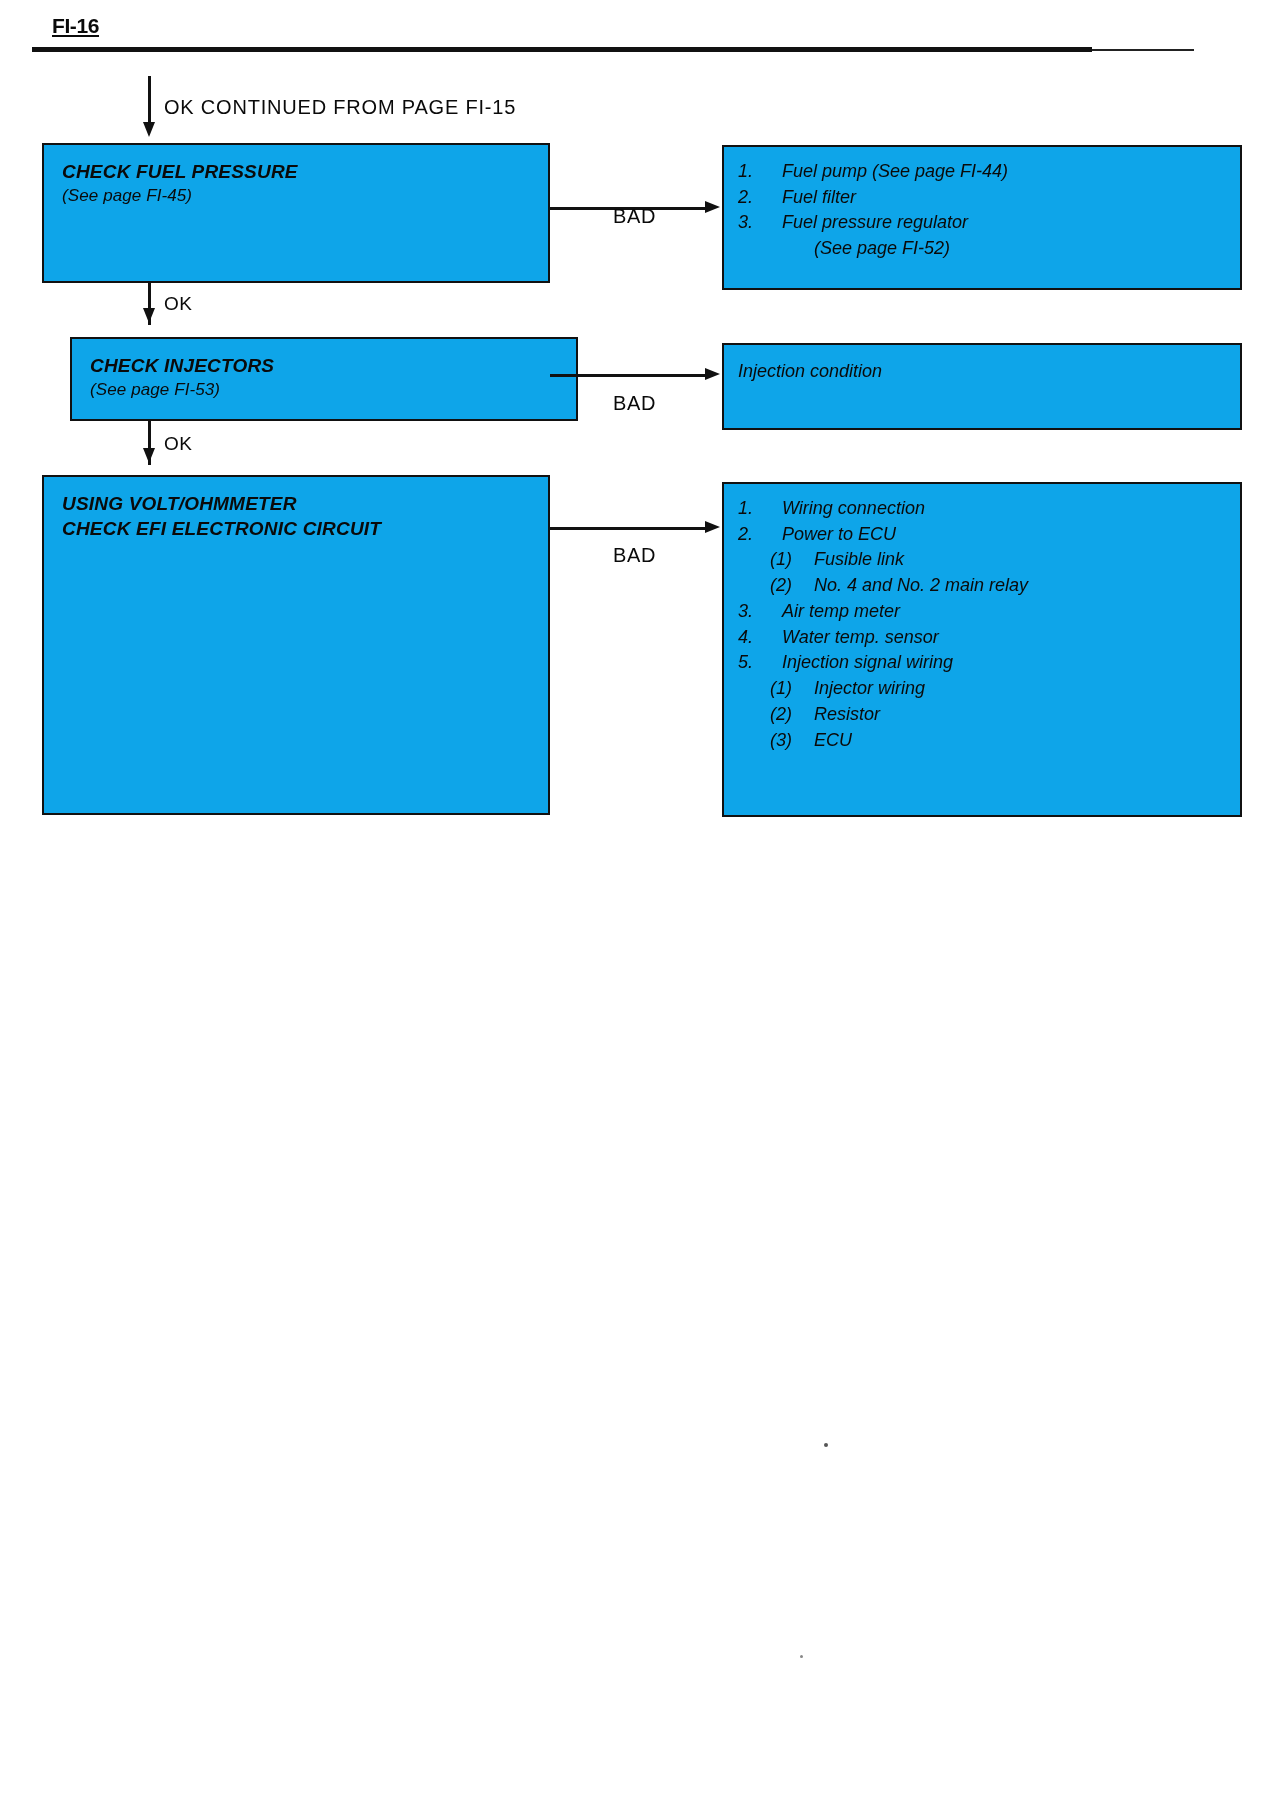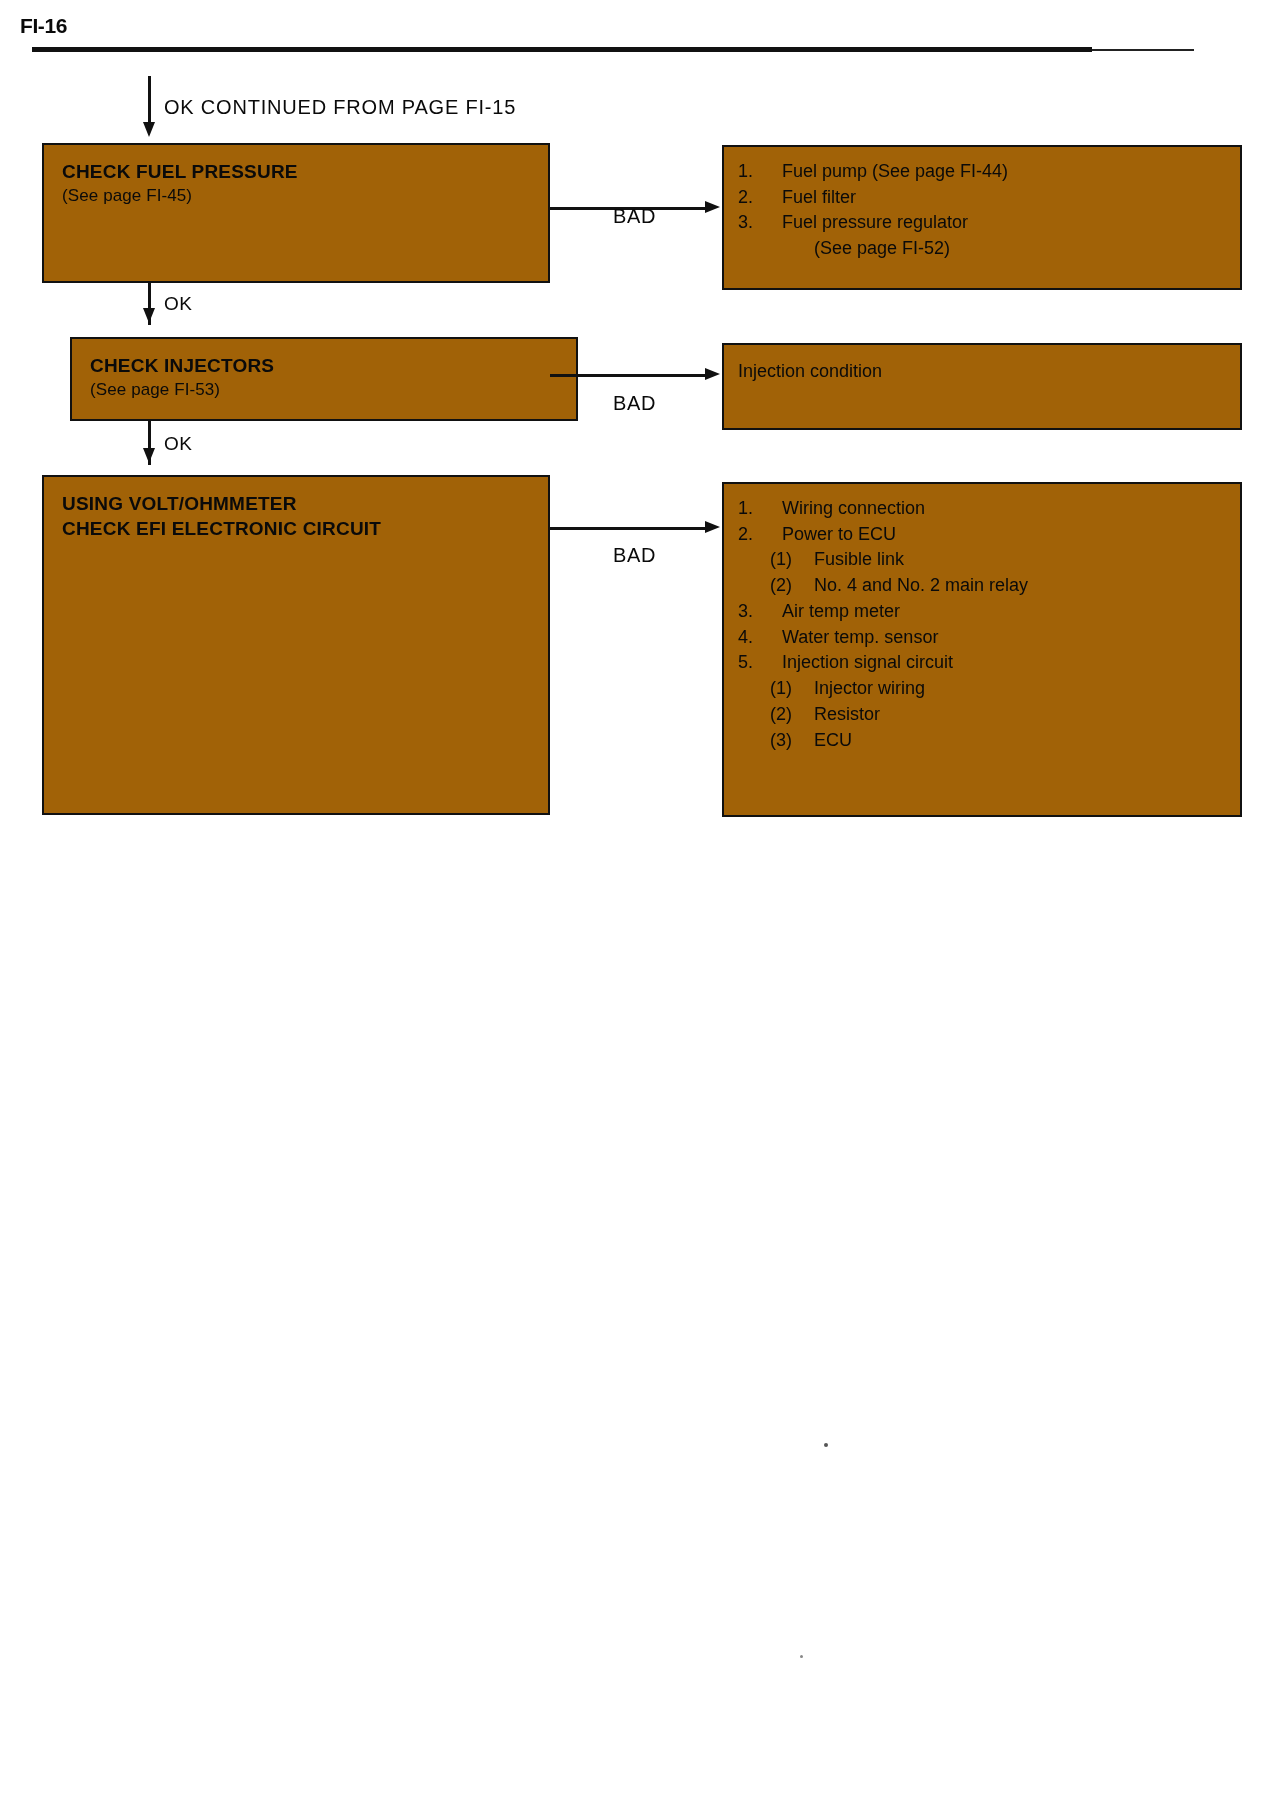--- a/index.html
+++ b/index.html
@@ -19,25 +19,26 @@
   
   #page-header {
     position: absolute;
     left: 0;
     top: 0;
     width: 1280px;
     height: 56px;
   }
   #page-number {
     position: absolute;
-    left: 20px;
+    left: 52px;
     top: 14px;
     font-size: 21px;
     font-weight: bold;
     letter-spacing: -0.4px;
+    text-decoration: underline;
   }
   #header-title-wrap {
     position: absolute;
     left: 0;
     top: 12px;
     width: 1140px;
     text-align: center;
     font-size: 22px;
     white-space: nowrap;
   }
@@ -80,22 +81,23 @@
     left: 0;
     top: 0;
     width: 1280px;
     height: 1810px;
     padding-left: 46px;
   }
 
   .fbox {
     position: absolute;
     border: 2.5px solid #111;
-    background: #a16207;
+    background: #0ea5e9;
     box-sizing: border-box;
+    font-style: italic;
   }
   .fbox-inner {
     padding: 14px 16px 10px 18px;
   }
   .box-title {
     font-size: 19px;
     font-weight: bold;
     letter-spacing: 0.2px;
     line-height: 1.32;
     white-space: nowrap;
@@ -270,21 +272,21 @@
 
   <div class="fbox" style="left:722px; top:482px; width:520px; height:335px;">
     <div class="fbox-inner" style="padding:12px 10px 8px 14px;">
       <ul class="rlist">
         <li><span class="num">1.</span><span>Wiring connection</span></li>
         <li><span class="num">2.</span><span>Power to ECU</span></li>
         <li class="sub"><span class="num">(1)</span><span>Fusible link</span></li>
         <li class="sub"><span class="num">(2)</span><span>No. 4 and No. 2 main relay</span></li>
         <li><span class="num">3.</span><span>Air temp meter</span></li>
         <li><span class="num">4.</span><span>Water temp. sensor</span></li>
-        <li><span class="num">5.</span><span>Injection signal circuit</span></li>
+        <li><span class="num">5.</span><span>Injection signal wiring</span></li>
         <li class="sub"><span class="num">(1)</span><span>Injector wiring</span></li>
         <li class="sub"><span class="num">(2)</span><span>Resistor</span></li>
         <li class="sub"><span class="num">(3)</span><span>ECU</span></li>
       </ul>
     </div>
   </div>
 
   <div class="speck" style="left:824px; top:1443px; width:4px; height:4px;"></div>
   <div class="speck" style="left:800px; top:1655px; width:3px; height:3px; background:#888;"></div>
 </div>

